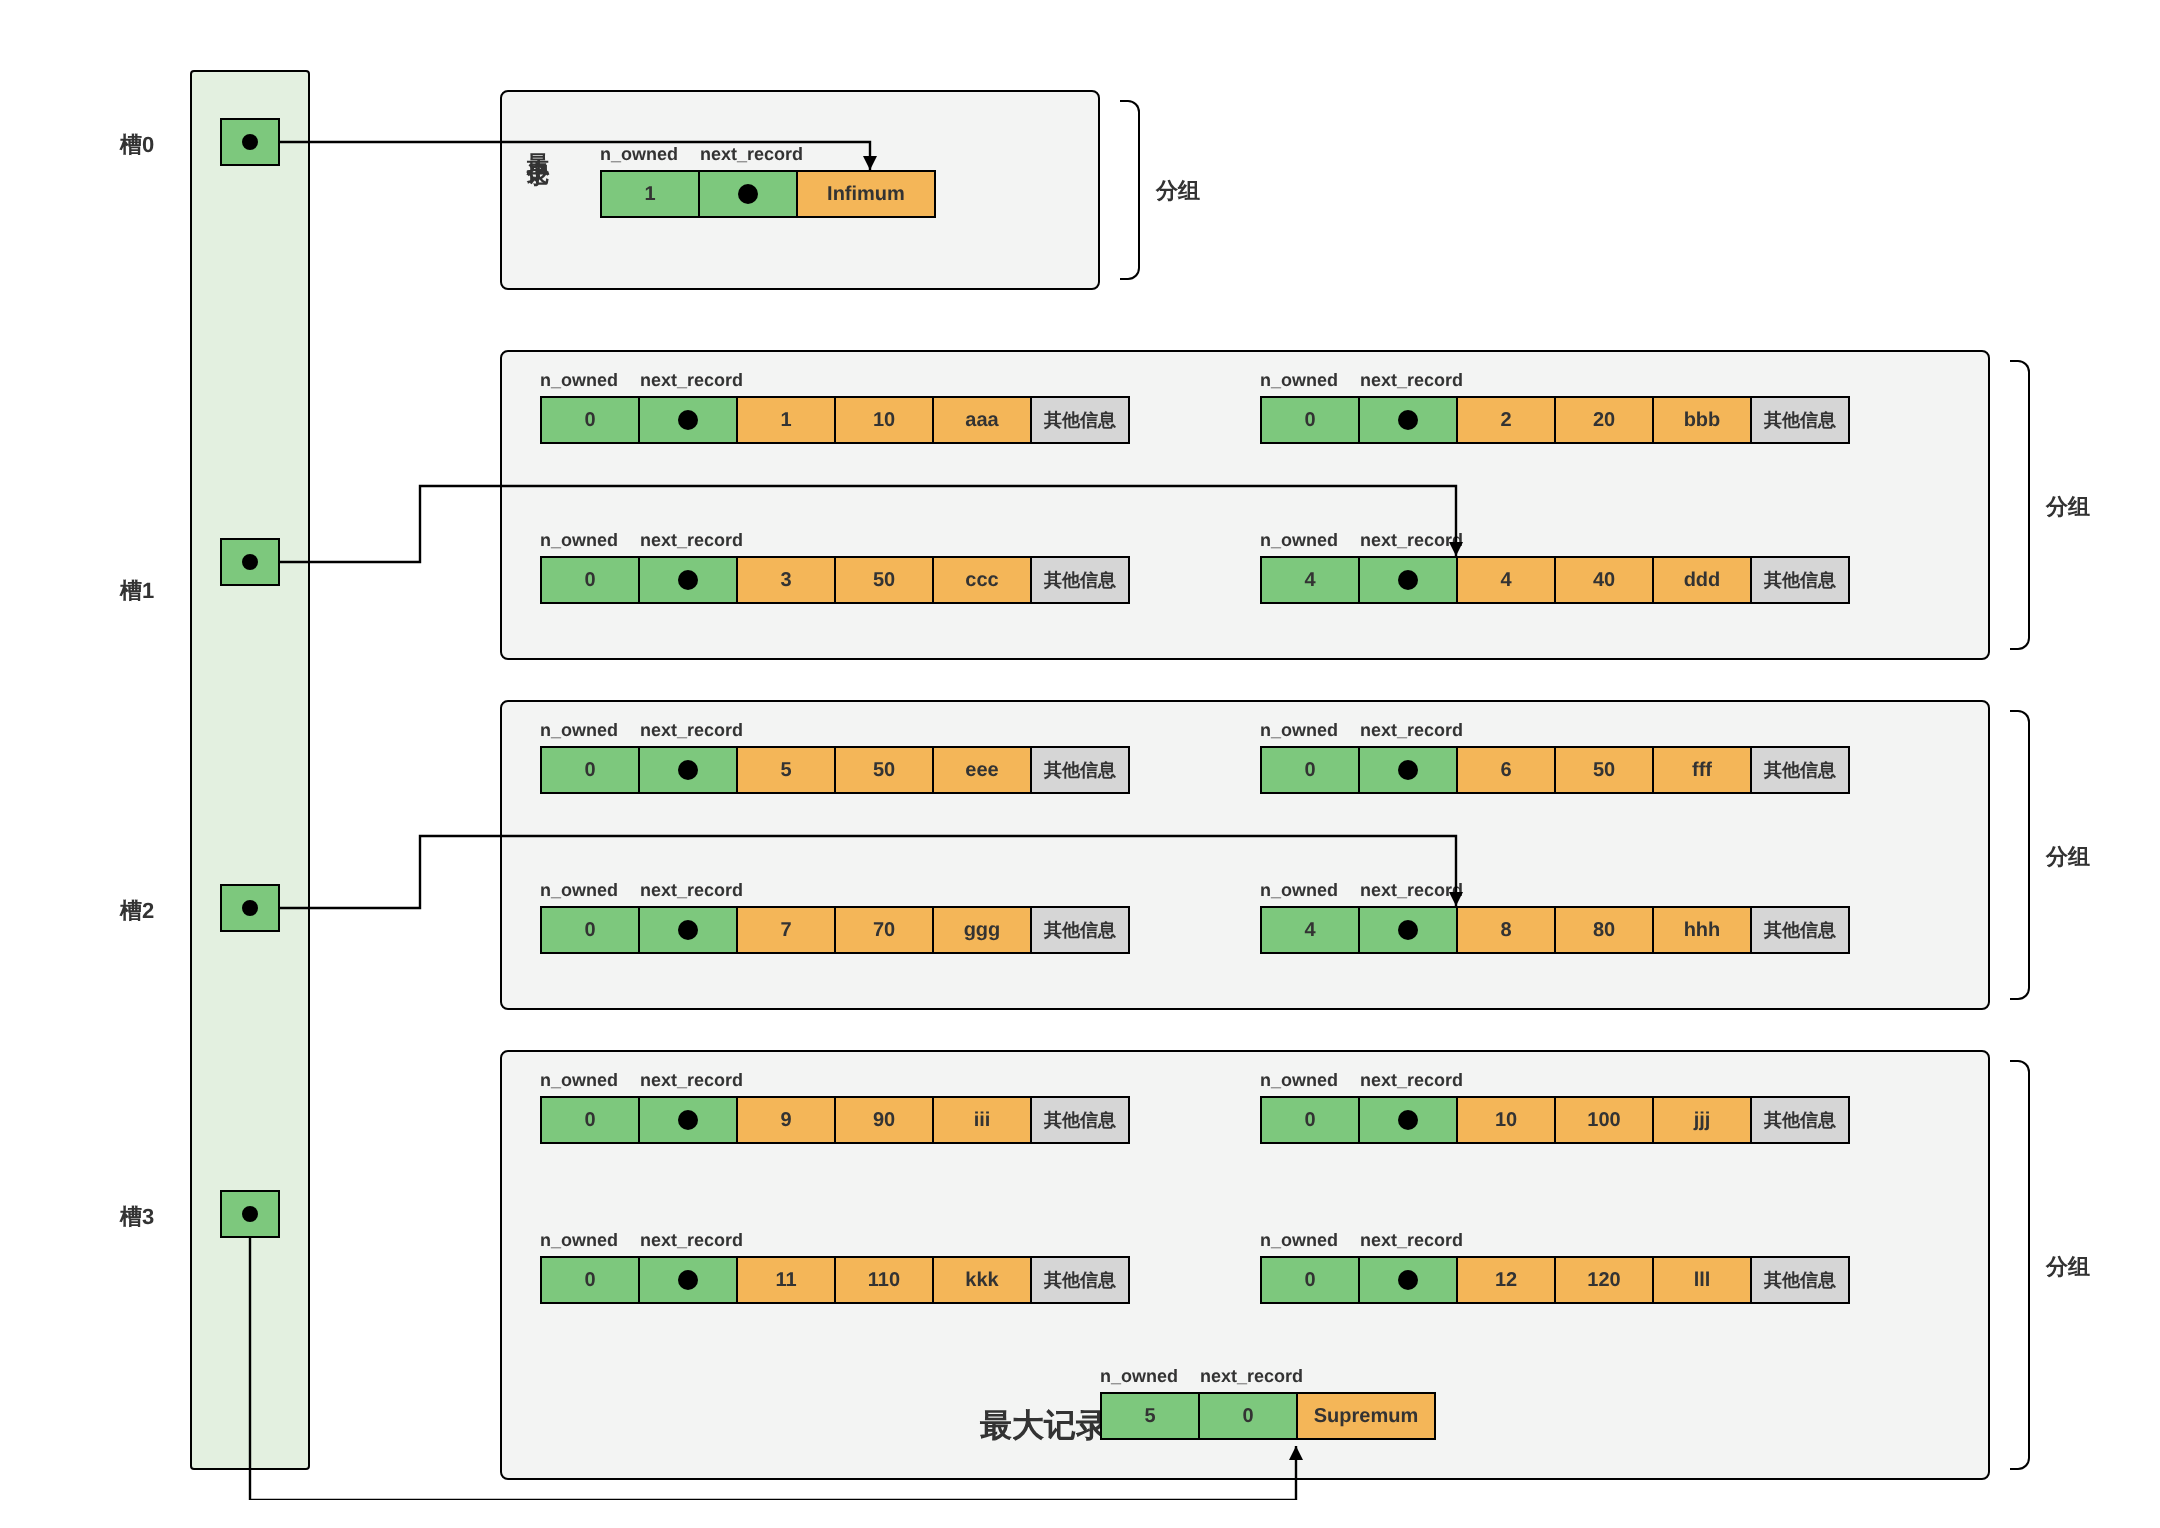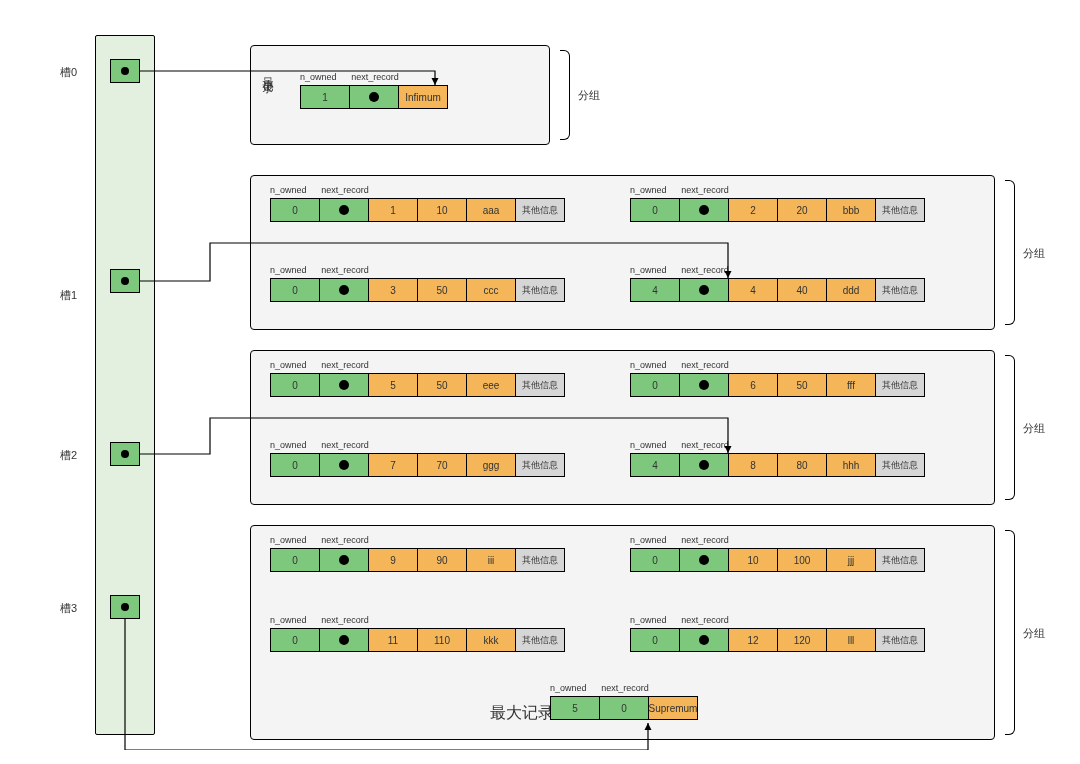--- a/index.html
+++ b/index.html
@@ -9,20 +9,21 @@
     font-family: -apple-system, "Helvetica Neue", Arial, sans-serif;
     background: #ffffff;
     font-size: 10px;
     color: #333;
   }
   .stage {
     position: relative;
     width: 1040px;
     height: 720px;
     margin: 0 auto;
+    font-weight: bold;
   }
 
   
   .dir-col {
     position: absolute;
     left: 75px;
     top: 5px;
     width: 60px;
     height: 700px;
     background: #e3f0e0;
@@ -88,21 +89,21 @@
     border: 1px solid #000;
     display:flex; align-items:center; justify-content:center;
     font-size: 10px;
     margin-left:-1px;
   }
   .cell:first-child { margin-left:0; }
   .g { background:#7dc87d; width:50px; }
   .gd { background:#7dc87d; width:50px; } 
   .gd .dot { width:10px; height:10px; border-radius:50%; background:#000; }
   .o { background:#f4b658; width:50px; }
-  .ow { background:#f4b658; width:50px; }
+  .ow { background:#f4b658; width:70px; }
   .gr { background:#d6d6d6; width:50px; font-size:9px;}
 
   
   .brace {
     position:absolute;
     border: 1px solid #000;
     border-left:none;
     border-radius: 0 6px 6px 0;
     width: 10px;
   }

